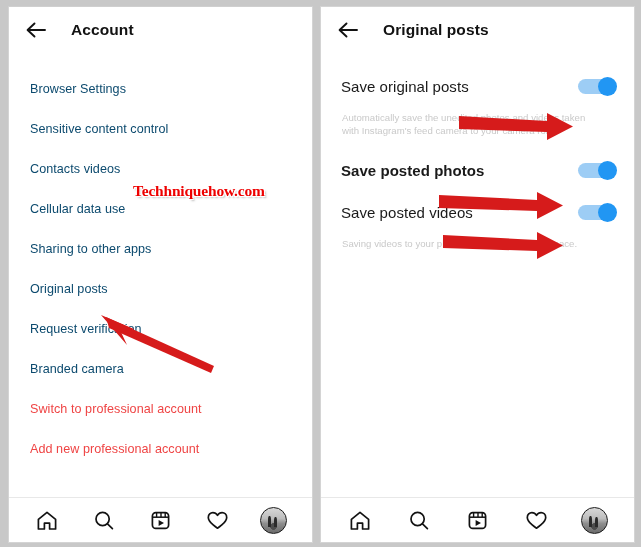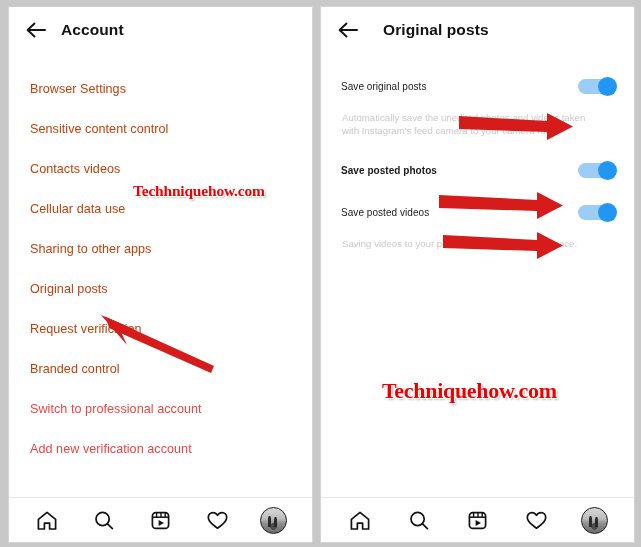--- a/index.html
+++ b/index.html
@@ -61,56 +61,56 @@
     display: flex;
     align-items: center;
     justify-content: center;
   }
   .back-icon svg { display: block; }
   .app-title {
     font-size: 15.5px;
     font-weight: bold;
     color: #121212;
     letter-spacing: 0.1px;
-    margin-left: 12px;
+    margin-left: 22px;
   }
   .phone-right .app-title { margin-left: 22px; }
 
   
   .list-body {
     flex: 1 1 auto;
     position: relative;
     padding-top: 16px;
   }
   .list-item {
     height: 40px;
     display: flex;
     align-items: center;
     padding-left: 21px;
     font-size: 12.6px;
-    color: #c2410c;
+    color: #0c4a6e;
     letter-spacing: 0.05px;
   }
   .list-item.link { color: #ef4444; }
 
   
   .settings-body {
     flex: 1 1 auto;
     position: relative;
     padding-top: 14px;
   }
   .toggle-row {
     display: flex;
     align-items: center;
     justify-content: space-between;
     padding: 0 18px 0 20px;
     height: 38px;
   }
   .toggle-label {
-    font-size: 10px;
+    font-size: 15px;
     color: #1a1a1a;
     letter-spacing: 0.05px;
   }
   .switch {
     position: relative;
     width: 38px;
     height: 17px;
     flex: none;
   }
   .switch .track {
@@ -247,27 +247,27 @@
       <div class="list-item">
         <span>Sharing to other apps</span>
       </div>
       <div class="list-item">
         <span>Original posts</span>
       </div>
       <div class="list-item">
         <span>Request verification</span>
       </div>
       <div class="list-item">
-        <span>Branded control</span>
+        <span>Branded camera</span>
       </div>
       <div class="list-item link">
         <span>Switch to professional account</span>
       </div>
       <div class="list-item link">
-        <span>Add new verification account</span>
+        <span>Add new professional account</span>
       </div>
 
       <div class="watermark wm-left">Techhniquehow.com</div>
 
       <div class="arrow-layer">
         <svg width="303" height="520">
           <g transform="translate(0,0)">
             <path d="M97 264 L205 313 L202 320 L100 275 Z" fill="#d61b1b"></path>
             <path d="M92 262 L125 276 L112 279 L118 292 Z" fill="#d61b1b"></path>
           </g>
@@ -338,21 +338,20 @@
 
       <div class="toggle-row" style="margin-top:4px;">
         <span class="toggle-label">Save posted videos</span>
         <span class="switch">
           <span class="track"></span>
           <span class="knob"></span>
         </span>
       </div>
       <div class="helper-text">Saving videos to your phone uses more storage space.</div>
 
-      <div class="watermark wm-right">Techniquehow.com</div>
 
       <div class="arrow-layer">
         <svg width="313" height="480">
 
           <g>
             <path d="M138 63 L226 68 L226 60 L252 73.5 L226 87 L226 79 L138 76 Z" fill="#d61b1b"></path>
           </g>
 
           <g>
             <path d="M118 142 L216 147 L216 139 L242 152.5 L216 166 L216 158 L118 155 Z" fill="#d61b1b"></path>

